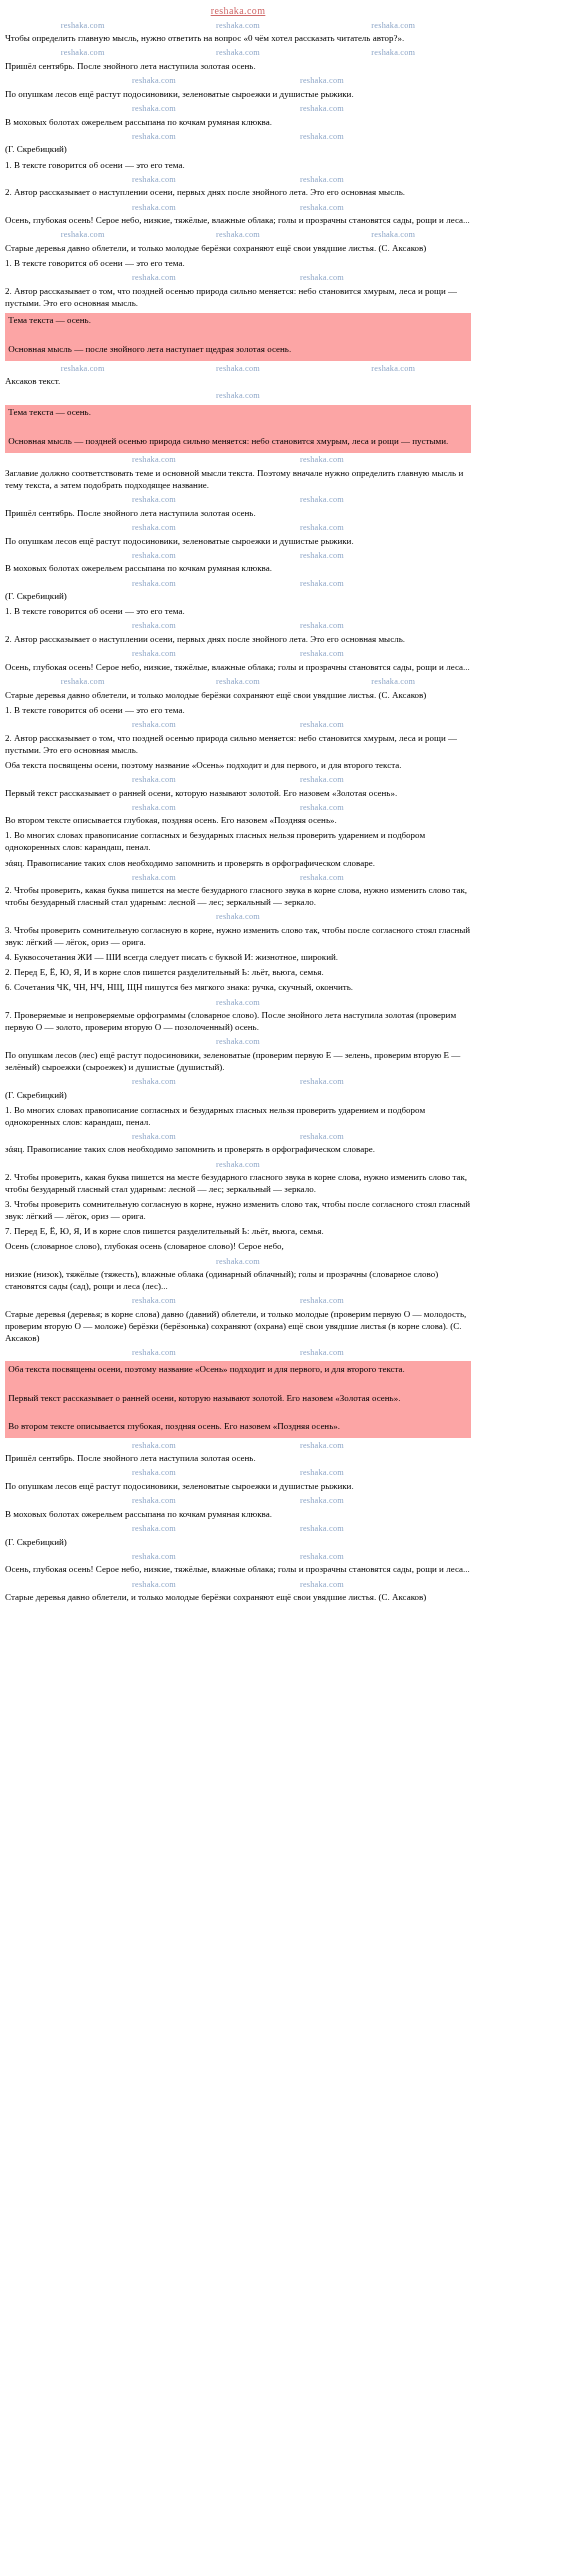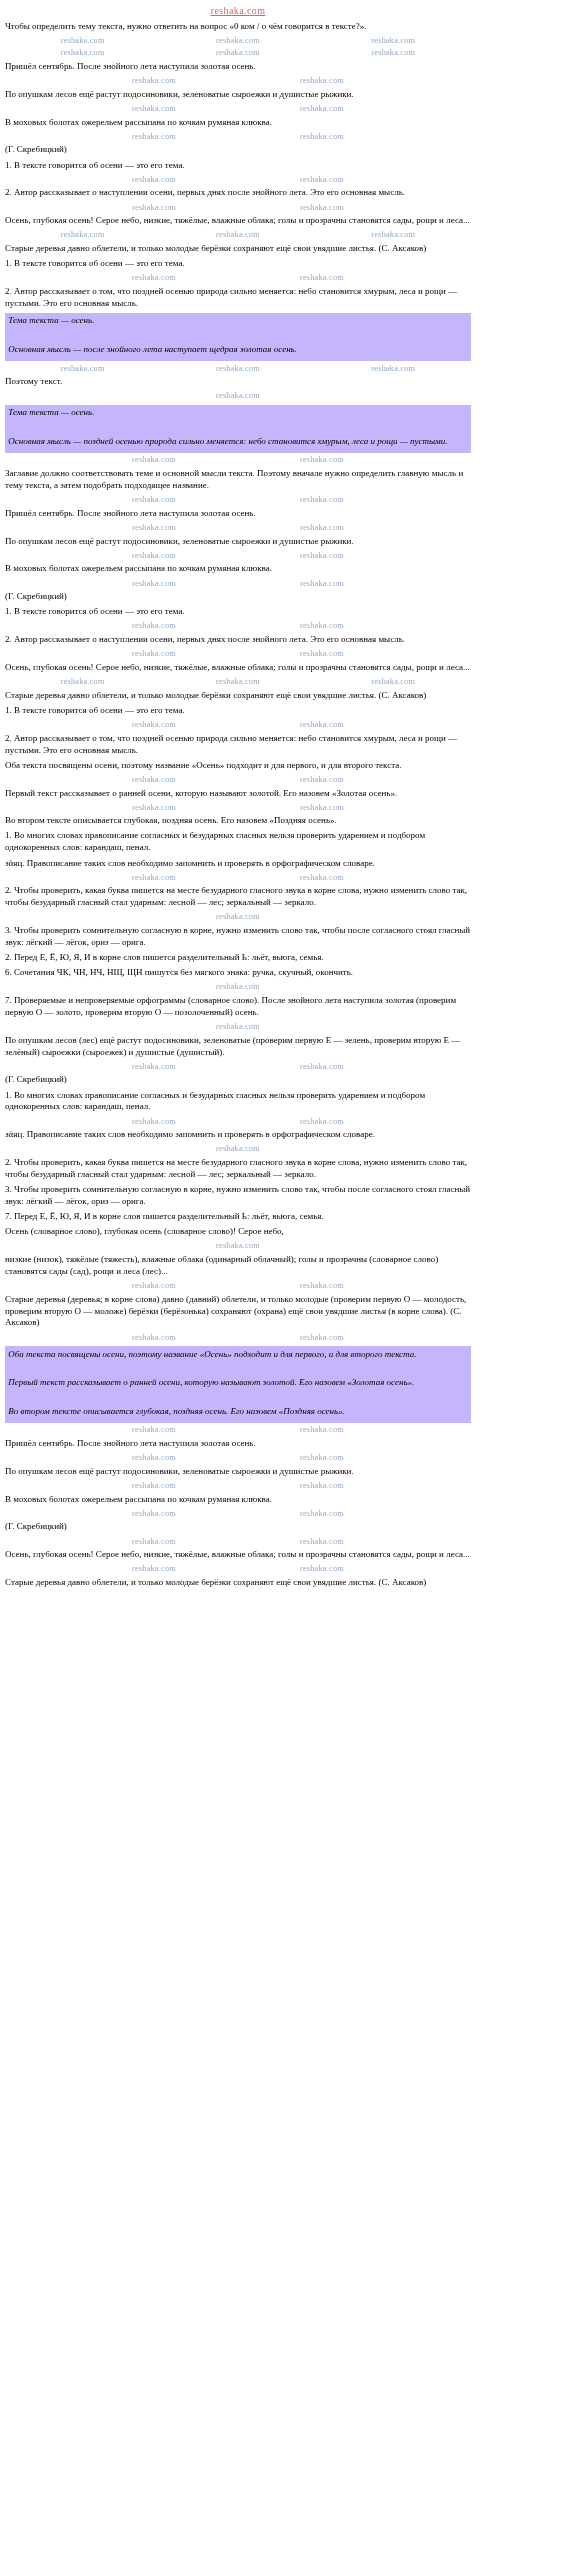--- a/index.html
+++ b/index.html
@@ -32,38 +32,37 @@
     color: #8fa7c8;
     font-size: 8.3px;
     font-family: "Liberation Serif", serif;
     margin: 1.7px 0;
     letter-spacing: 0.2px;
   }
   .wm-row.mid { justify-content: center; gap: 124px; }
   p { margin: 0 0 2.5px 0; }
   .blk { margin: 0 0 3.3px 0; }
   .hl {
-    background: #c4b5fd;
+    background: #fca5a5;
     padding: 2.5px 3.3px;
     margin: 2.5px 0;
-    font-style: italic;
   }
 </style>
 </head>
 <body>
 
 <div class="page">
   <div class="logo">reshaka.com</div>
   <div id="content">
-      <p class="blk">Чтобы определить тему текста, нужно ответить на вопрос «0 ком / о чём говорится в тексте?».</p>
-      <div class="wm-row">
-        <span>reshaka.com</span>
-        <span>reshaka.com</span>
-        <span>reshaka.com</span>
-      </div>
+      <div class="wm-row">
+        <span>reshaka.com</span>
+        <span>reshaka.com</span>
+        <span>reshaka.com</span>
+      </div>
+      <p class="blk">Чтобы определить главную мысль, нужно ответить на вопрос «0 чём хотел рассказать читатель автор?».</p>
       <div class="wm-row">
         <span>reshaka.com</span>
         <span>reshaka.com</span>
         <span>reshaka.com</span>
       </div>
       <p class="blk">Пришёл сентябрь. После знойного лета наступила золотая осень.</p>
       <div class="wm-row mid">
         <span>reshaka.com</span>
         <span>reshaka.com</span>
       </div>
@@ -104,21 +103,21 @@
       <div class="hl">
         <p>Тема текста — осень.</p>
         <p>&nbsp;</p>
         <p>Основная мысль — после знойного лета наступает щедрая золотая осень.</p>
       </div>
       <div class="wm-row">
         <span>reshaka.com</span>
         <span>reshaka.com</span>
         <span>reshaka.com</span>
       </div>
-      <p class="blk">Поэтому текст.</p>
+      <p class="blk">Аксаков текст.</p>
       <div class="wm-row">
         <span>reshaka.com</span>
       </div>
       <div class="hl">
         <p>Тема текста — осень.</p>
         <p>&nbsp;</p>
         <p>Основная мысль — поздней осенью природа сильно меняется: небо становится хмурым, леса и рощи — пустыми.</p>
       </div>
       <div class="wm-row mid">
         <span>reshaka.com</span>
@@ -183,20 +182,21 @@
       <p class="blk">зάяц. Правописание таких слов необходимо запомнить и проверять в орфографическом словаре.</p>
       <div class="wm-row mid">
         <span>reshaka.com</span>
         <span>reshaka.com</span>
       </div>
       <p class="blk">2. Чтобы проверить, какая буква пишется на месте безударного гласного звука в корне слова, нужно изменить слово так, чтобы безударный гласный стал ударным: лесной — лес; зеркальный — зеркало.</p>
       <div class="wm-row">
         <span>reshaka.com</span>
       </div>
       <p class="blk">3. Чтобы проверить сомнительную согласную в корне, нужно изменить слово так, чтобы после согласного стоял гласный звук: лёгкий — лёгок, ориз — орига.</p>
+      <p class="blk">4. Буквосочетания ЖИ — ШИ всегда следует писать с буквой И: жизнотное, широкий.</p>
       <p class="blk">2. Перед Е, Ё, Ю, Я, И в корне слов пишется разделительный Ь: льёт, вьюга, семья.</p>
       <p class="blk">6. Сочетания ЧК, ЧН, НЧ, НЩ, ЩН пишутся без мягкого знака: ручка, скучный, окончить.</p>
       <div class="wm-row">
         <span>reshaka.com</span>
       </div>
       <p class="blk">7. Проверяемые и непроверяемые орфограммы (словарное слово). После знойного лета наступила золотая (проверим первую О — золото, проверим вторую О — позолоченный) осень.</p>
       <div class="wm-row">
         <span>reshaka.com</span>
       </div>
       <p class="blk">По опушкам лесов (лес) ещё растут подосиновики, зеленоватые (проверим первую Е — зелень, проверим вторую Е — зелёный) сыроежки (сыроежек) и душистые (душистый).</p>

